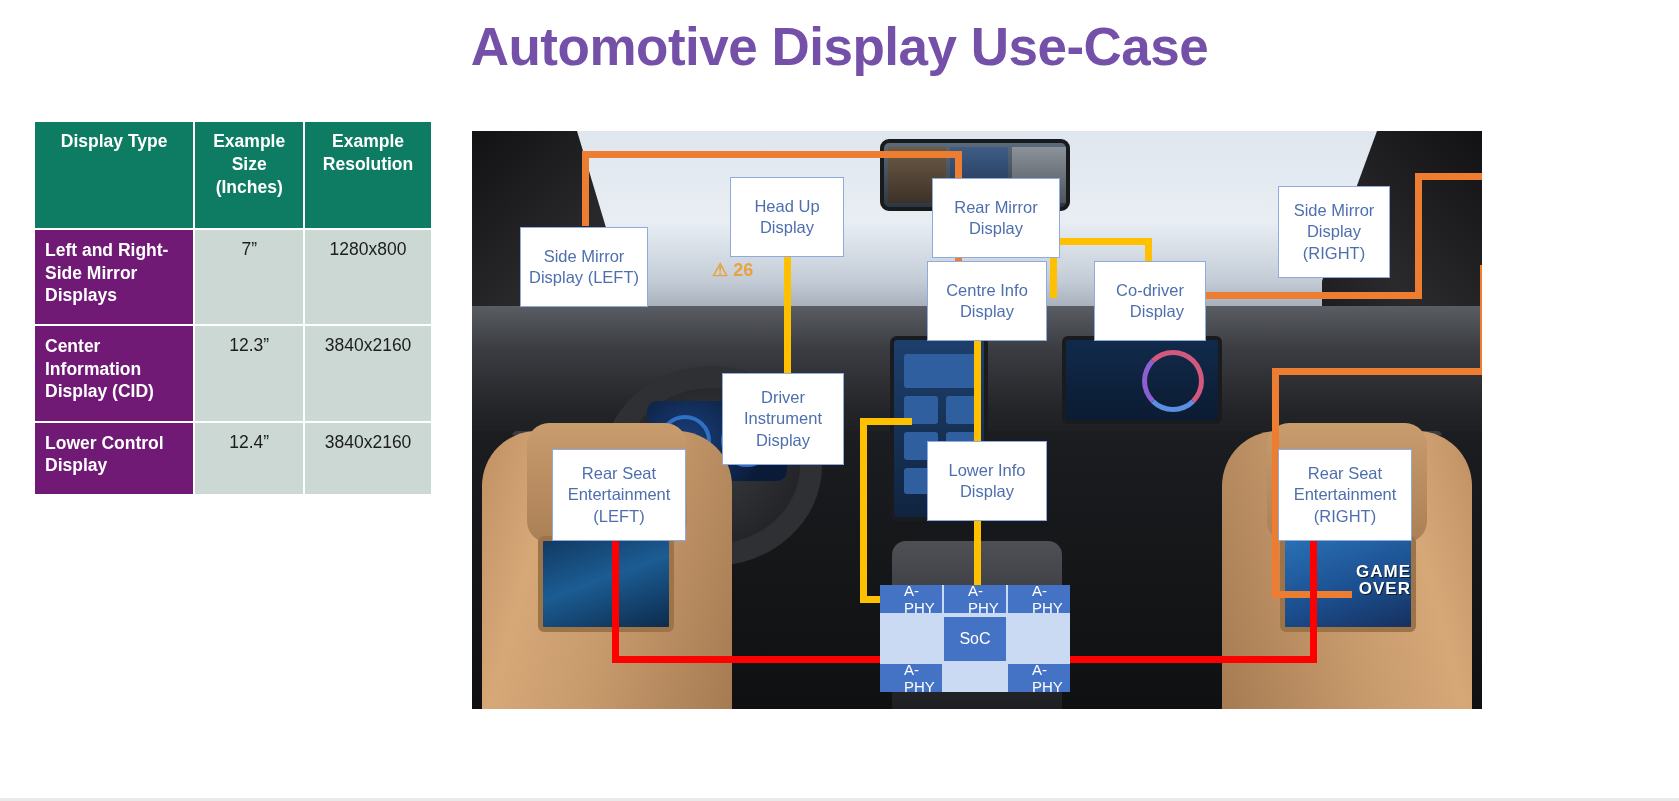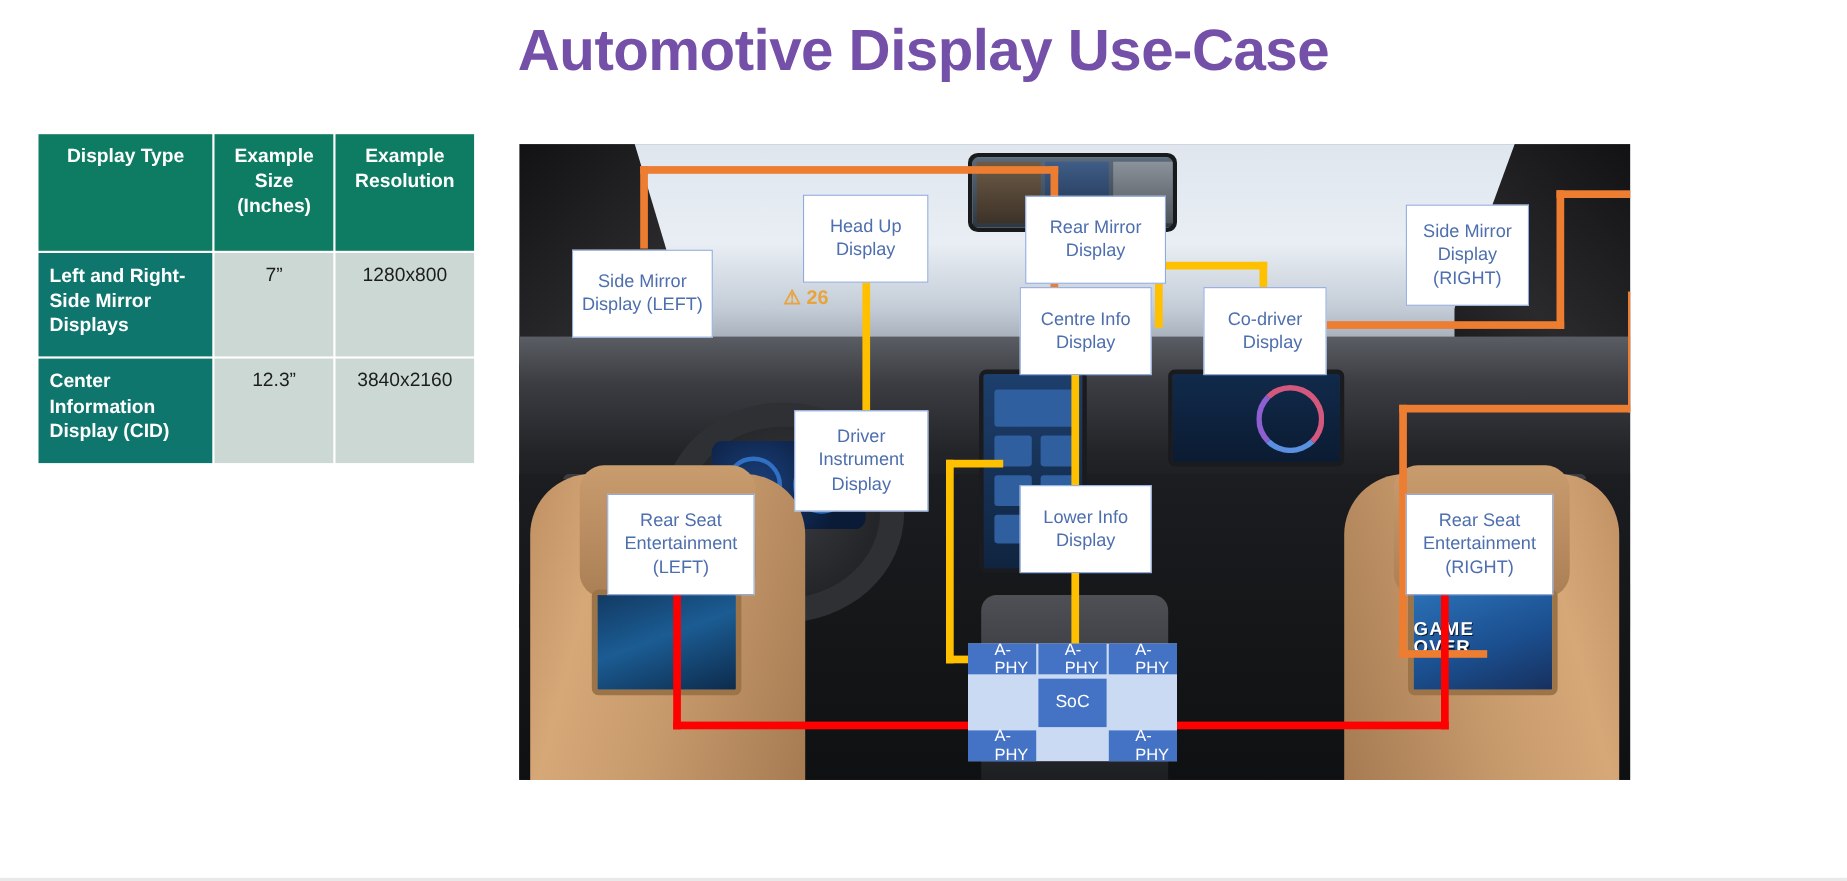--- a/index.html
+++ b/index.html
@@ -45,21 +45,21 @@
     text-align: center;
     vertical-align: top;
     padding: 8px 6px 30px 6px;
     line-height: 1.3;
     border: 0;
   }
   #spec-table th.c0 { width: 166px; }
   #spec-table th.c1 { width: 112px; }
   #spec-table th.c2 { width: 130px; }
   #spec-table td.type-cell {
-    background: #0f766e;
+    background: #701a75;
     color: #ffffff;
     font-weight: bold;
     text-align: left;
     vertical-align: top;
     padding: 9px 8px 18px 10px;
     line-height: 1.28;
   }
   #spec-table td.val-cell {
     color: #1d1d1d;
     text-align: center;
@@ -126,21 +126,21 @@
   .rear-screen.left {
     left: 66px;
     background: linear-gradient(160deg,#123a63 0%, #1b5c93 45%, #0d2b4c 100%);
   }
   .rear-screen.right {
     right: 66px;
     background: linear-gradient(160deg,#2a6fb5 0%, #1b4f8f 55%, #17305e 100%);
   }
   .rear-screen .game-text {
     position:absolute; left:0; top:22px; width:100%;
-    text-align:left; color:#ffffff; font-weight:bold;
+    text-align:right; color:#ffffff; font-weight:bold;
     font-size:17px; line-height:1.0; letter-spacing:1px;
     text-shadow: 1px 1px 0 #0a1b33;
   }
   .steering {
     position:absolute; left:130px; top:235px; width:220px; height:200px;
     border: 22px solid #2e3034; border-radius: 50%;
     background: radial-gradient(circle at 50% 45%, #3a3c41 0%, #232529 70%);
   }
   .cluster {
     position:absolute; left:175px; top:270px; width:140px; height:80px;
@@ -269,20 +269,25 @@
       <tr class="shade">
         <td class="type-cell">Left and Right-Side Mirror Displays</td>
         <td class="val-cell">7”</td>
         <td class="val-cell">1280x800</td>
       </tr>
       <tr class="shade">
         <td class="type-cell">Center Information Display (CID)</td>
         <td class="val-cell">12.3”</td>
         <td class="val-cell">3840x2160</td>
       </tr>
+      <tr class="shade">
+        <td class="type-cell">Lower Control Display</td>
+        <td class="val-cell">12.4”</td>
+        <td class="val-cell">3840x2160</td>
+      </tr>
     </tbody>
   </table>
 
   <div id="figure">
 
     <div class="windshield"></div>
     <div class="pillar-l"></div>
     <div class="pillar-r"></div>
 
     <div class="rearmirror">

